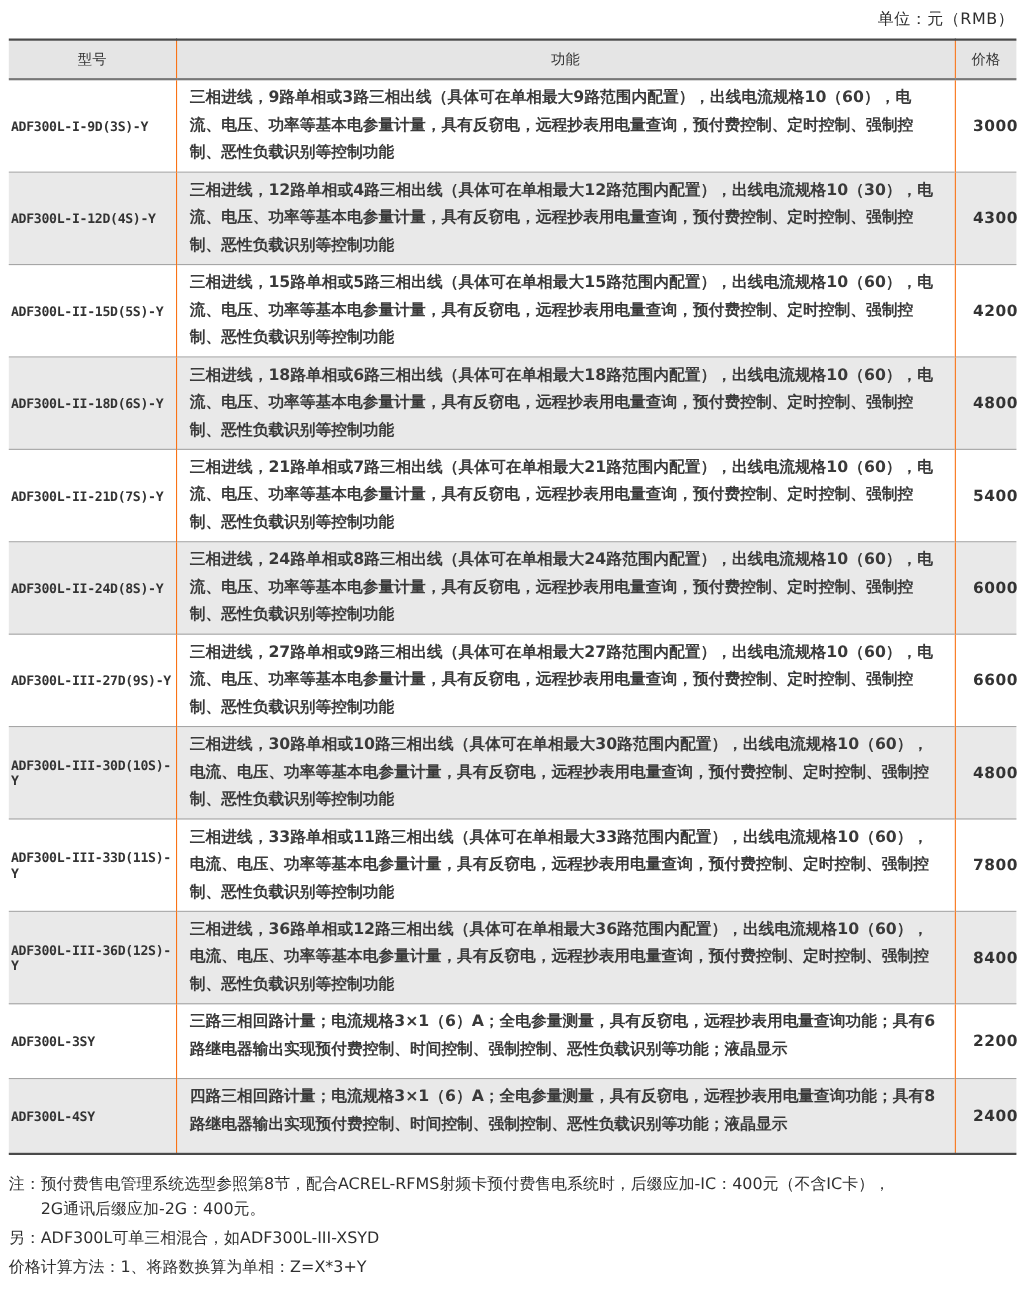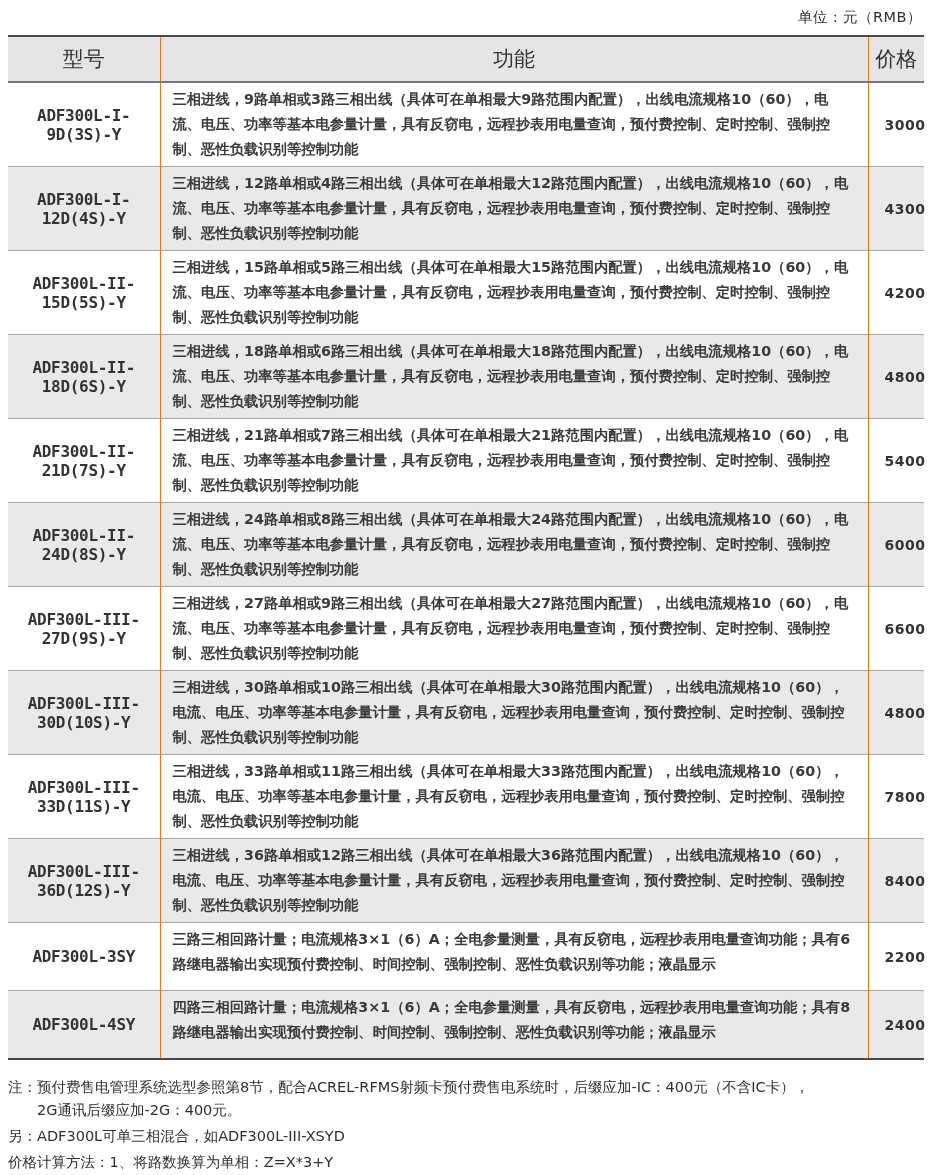--- a/index.html
+++ b/index.html
@@ -12,30 +12,30 @@
   }
   .unit-row{
     text-align:right;font-size:14.5px;color:#2e2e2e;
     padding:2px 2px 8px 0;letter-spacing:.5px;
   }
   table.price-table{
     width:100%;border-collapse:collapse;table-layout:fixed;
     border-top:2px solid #4a4a4a;border-bottom:2px solid #4a4a4a;
   }
   .price-table th{
-    background:#e5e5e5;font-weight:400;font-size:21px;color:#333;
+    background:#e5e5e5;font-weight:400;font-size:13px;color:#333;
     padding:8px 4px;border-bottom:2px solid #777;text-align:center;
   }
   .price-table td{border-top:1px solid #a6a6a6;font-weight:bold;}
   .price-table th + th, .price-table td + td{border-left:1px solid #f97316;}
   .price-table tbody tr:nth-child(even){background:#e9e9e9;}
   .td-model{
-    text-align:center;vertical-align:middle;
+    text-align:left;vertical-align:middle;
     font-family:"DejaVu Sans Mono","Liberation Mono",monospace;
-    font-size:16px;letter-spacing:-0.3px;color:#333;
+    font-size:12px;letter-spacing:-0.3px;color:#333;
     padding:1px 2px;
   }
   .td-func{
     text-align:left;vertical-align:middle;
     font-size:14.3px;line-height:25px;color:#3a3a3a;
     padding:4px 12px;
   }
   .td-price{
     text-align:center;vertical-align:middle;
     font-size:14px;color:#333;padding:4px 16px;letter-spacing:.5px;margin-left:28px;
@@ -70,21 +70,21 @@
       </tr>
     </thead>
     <tbody>
       <tr>
         <td class="td-model">ADF300L-I-9D(3S)-Y</td>
         <td class="td-func">三相进线，9路单相或3路三相出线（具体可在单相最大9路范围内配置），出线电流规格10（60），电流、电压、功率等基本电参量计量，具有反窃电，远程抄表用电量查询，预付费控制、定时控制、强制控制、恶性负载识别等控制功能</td>
         <td class="td-price">3000</td>
       </tr>
       <tr>
         <td class="td-model">ADF300L-I-12D(4S)-Y</td>
-        <td class="td-func">三相进线，12路单相或4路三相出线（具体可在单相最大12路范围内配置），出线电流规格10（60），电流、电压、功率等基本电参量计量，具有反窃电，远程抄表用电量查询，预付费控制、定时控制、强制控制、恶性负载识别等控制功能</td>
+        <td class="td-func">三相进线，12路单相或4路三相出线（具体可在单相最大12路范围内配置），出线电流规格10（30），电流、电压、功率等基本电参量计量，具有反窃电，远程抄表用电量查询，预付费控制、定时控制、强制控制、恶性负载识别等控制功能</td>
         <td class="td-price">4300</td>
       </tr>
       <tr>
         <td class="td-model">ADF300L-II-15D(5S)-Y</td>
         <td class="td-func">三相进线，15路单相或5路三相出线（具体可在单相最大15路范围内配置），出线电流规格10（60），电流、电压、功率等基本电参量计量，具有反窃电，远程抄表用电量查询，预付费控制、定时控制、强制控制、恶性负载识别等控制功能</td>
         <td class="td-price">4200</td>
       </tr>
       <tr>
         <td class="td-model">ADF300L-II-18D(6S)-Y</td>
         <td class="td-func">三相进线，18路单相或6路三相出线（具体可在单相最大18路范围内配置），出线电流规格10（60），电流、电压、功率等基本电参量计量，具有反窃电，远程抄表用电量查询，预付费控制、定时控制、强制控制、恶性负载识别等控制功能</td>

